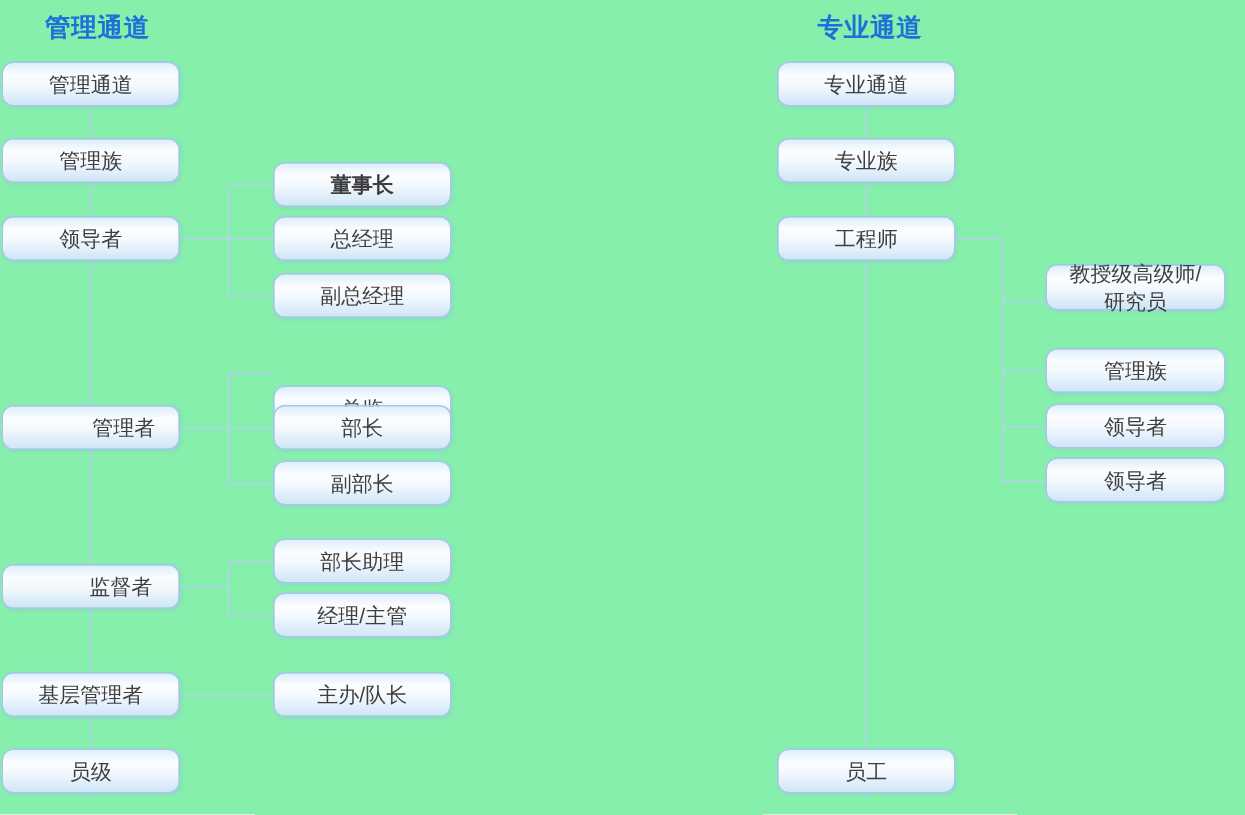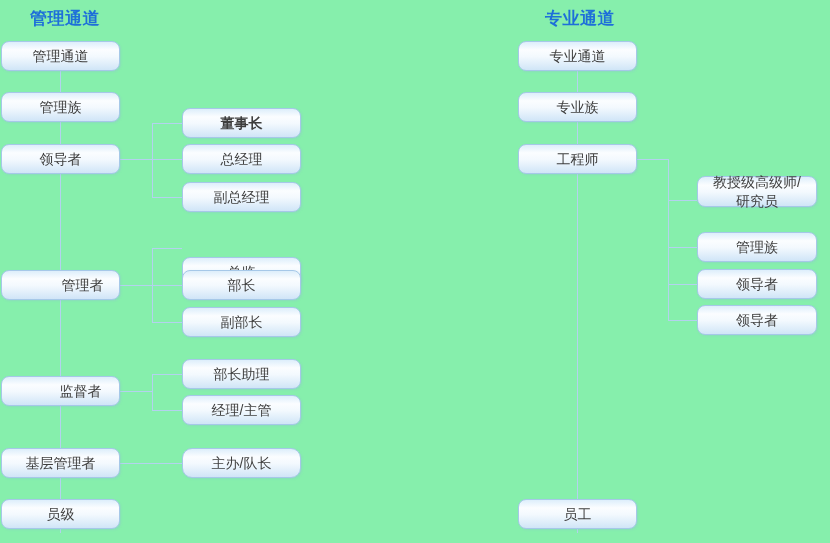--- a/index.html
+++ b/index.html
@@ -97,21 +97,21 @@
   <div class="node" style="left:1px; top:499px;">员级</div>
 
   <div class="node" style="left:182px; top:108px;font-weight:bold;">董事长</div>
   <div class="node" style="left:182px; top:144px;">总经理</div>
   <div class="node" style="left:182px; top:182px;">副总经理</div>
   <div class="node" style="left:182px; top:233px;margin-top:24px;">总监</div>
   <div class="node" style="left:182px; top:270px;">部长</div>
   <div class="node" style="left:182px; top:307px;">副部长</div>
   <div class="node" style="left:182px; top:359px;">部长助理</div>
   <div class="node" style="left:182px; top:395px;">经理/主管</div>
-  <div class="node" style="left:182px; top:448px;border-radius:10px;">主办/队长</div>
+  <div class="node" style="left:182px; top:448px;">主办/队长</div>
 
   <div class="node" style="left:518px; top:41px;">专业通道</div>
   <div class="node" style="left:518px; top:144px;">工程师</div>
   <div class="node" style="left:518px; top:92px;">专业族</div>
   <div class="node" style="left:518px; top:499px;">员工</div>
 
   <div class="node wide tall" style="left:697px; top:176px;">教授级高级师/
 研究员</div>
   <div class="node wide" style="left:697px; top:232px;">管理族</div>
   <div class="node wide" style="left:697px; top:269px;">领导者</div>

